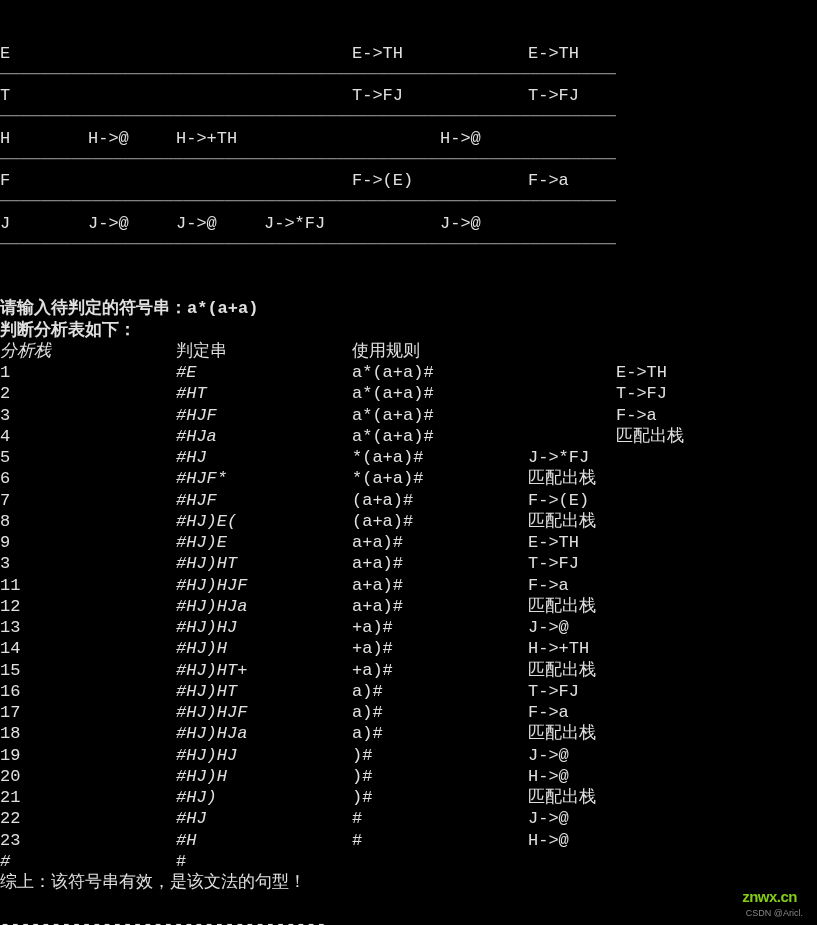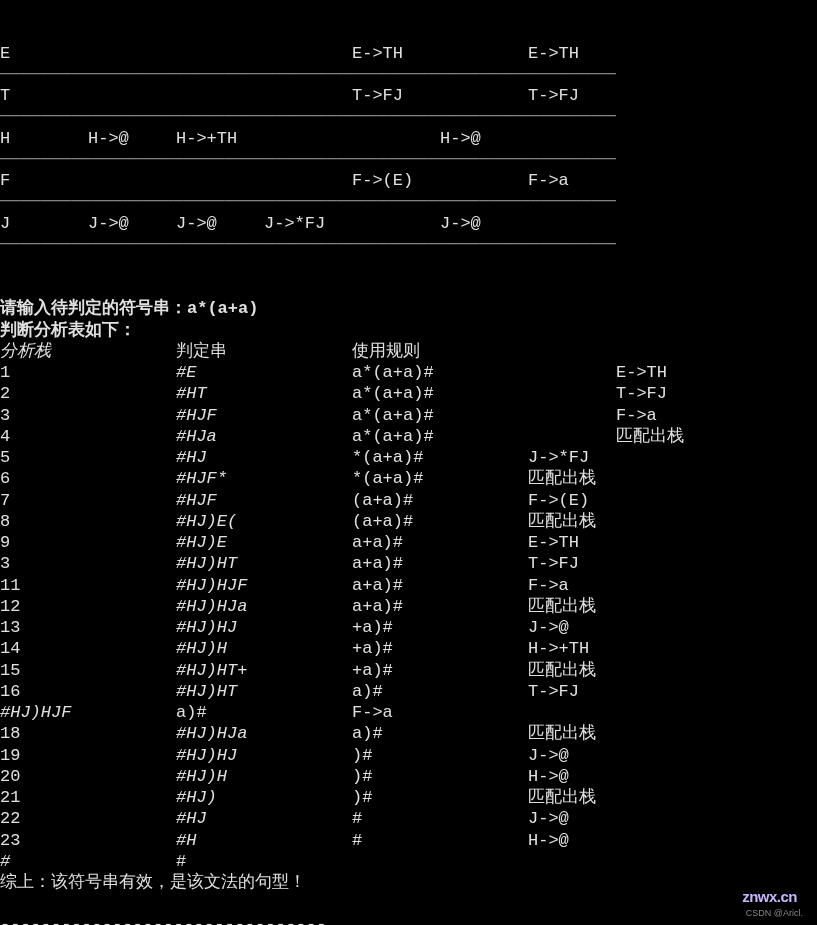--- a/index.html
+++ b/index.html
@@ -60,21 +60,21 @@
     .dashes {
       white-space: pre;
     }
     .watermark1 {
       position: absolute;
       bottom: 18px;
       right: 20px;
       font-family: Arial, sans-serif;
       font-size: 15px;
       font-weight: bold;
-      color: #c4b5fd;
+      color: #84cc16;
       letter-spacing: -0.5px;
     }
     .watermark2 {
       position: absolute;
       bottom: 6px;
       right: 14px;
       font-family: Arial, sans-serif;
       font-size: 9px;
       color: #888;
       margin-left: 28px;
@@ -189,20 +189,21 @@
       <div class="col-input">+a)#</div>
       <div class="col-rule">匹配出栈</div>
     </div>
     <div class="table-row">
       <div class="col-step">16</div>
       <div class="col-stack">#HJ)HT</div>
       <div class="col-input">a)#</div>
       <div class="col-rule">T-&gt;FJ</div>
     </div>
     <div class="table-row">
+      <div class="col-step">17</div>
       <div class="col-stack">#HJ)HJF</div>
       <div class="col-input">a)#</div>
       <div class="col-rule">F-&gt;a</div>
     </div>
     <div class="table-row">
       <div class="col-step">18</div>
       <div class="col-stack">#HJ)HJa</div>
       <div class="col-input">a)#</div>
       <div class="col-rule">匹配出栈</div>
     </div>

